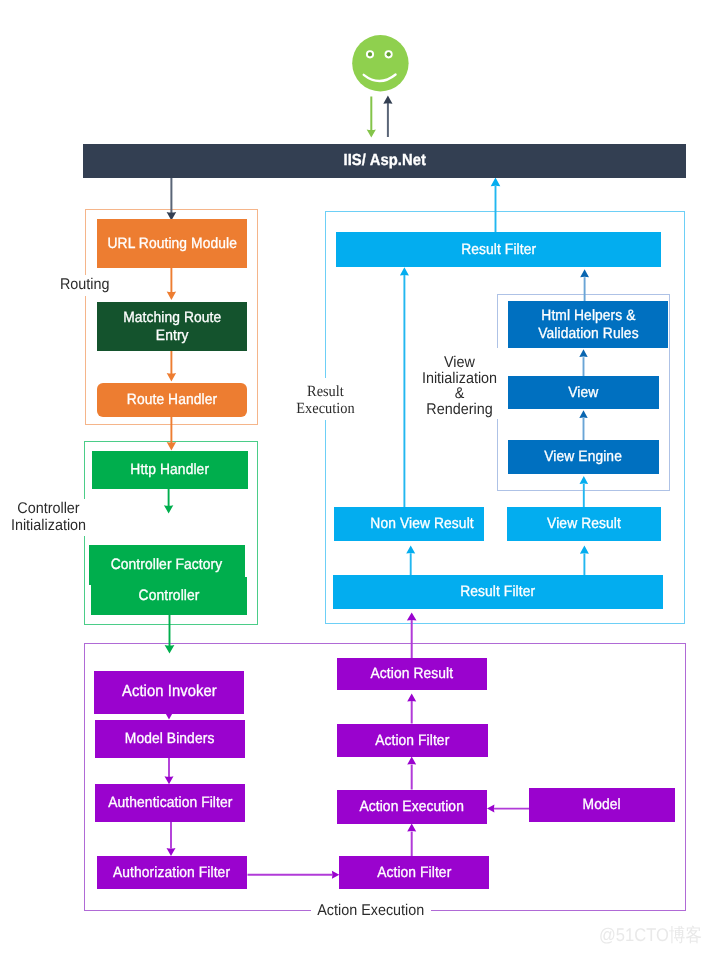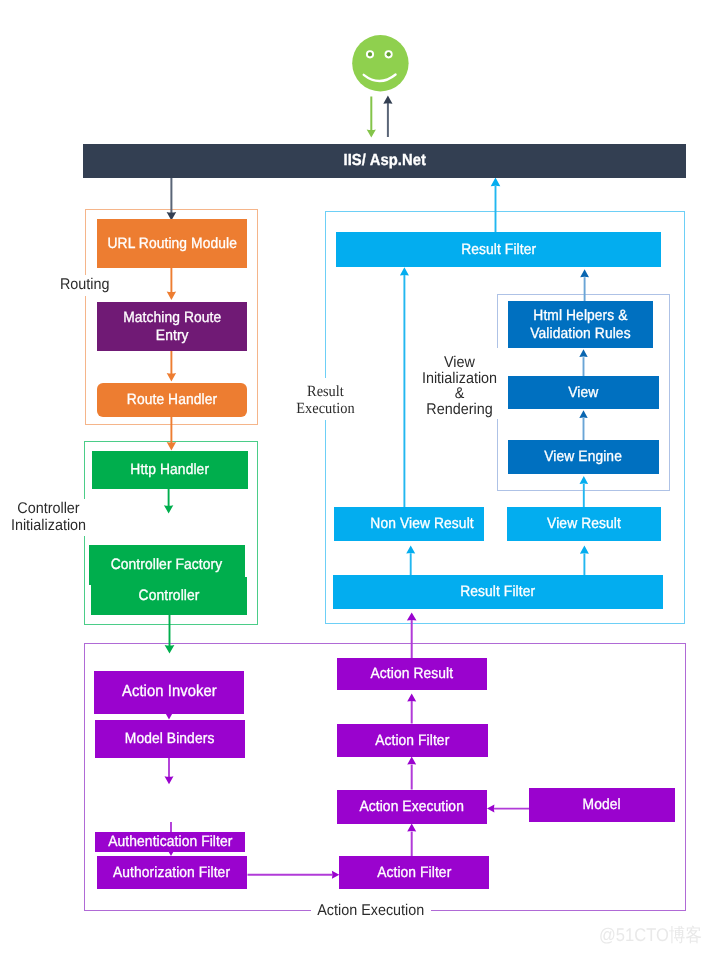--- a/index.html
+++ b/index.html
@@ -145,41 +145,41 @@
     <g>
       <path d="M495.5 232 L495.5 186" stroke="#22B7F0" stroke-width="1.9" fill="none"></path>
       <path d="M495.5 177.6 L490.7 186.2 Q495.5 185.2 500.3 186.2 Z" fill="#03ADEF"></path>
     </g>
 
   </svg>
 
   <div class="box" style="left:83px;top:144px;width:603px;height:34px;background:#333F52;font-size:16px;font-weight:bold;"><span class="t">IIS/ Asp.Net</span></div>
 
   <div class="box" style="left:97px;top:219px;width:150px;height:49px;background:#ED7D31;"><span class="t">URL Routing Module</span></div>
-  <div class="box" style="left:97px;top:302px;width:150px;height:49px;background:#701a75;"><span class="t">Matching Route
+  <div class="box" style="left:97px;top:302px;width:150px;height:49px;background:#14532d;"><span class="t">Matching Route
 Entry</span></div>
   <div class="box" style="left:97px;top:383px;width:150px;height:34px;background:#ED7D31;border-radius:6px;"><span class="t">Route Handler</span></div>
 
   <div class="box" style="left:92px;top:451px;width:156px;height:38px;background:#00AE4D;"><span class="t">Http Handler</span></div>
   <div class="box" style="left:89px;top:514px;width:156px;height:40px;background:#00AE4D;margin-top:31px;"><span class="t">Controller Factory</span></div>
   <div class="box" style="left:91px;top:577px;width:156px;height:38px;background:#00AE4D;"><span class="t">Controller</span></div>
 
   <div class="box" style="left:336px;top:232px;width:325px;height:35px;background:#03ADEF;"><span class="t">Result Filter</span></div>
   <div class="box" style="left:334px;top:507px;width:150px;height:34px;background:#03ADEF;padding-left:27px;"><span class="t">Non View Result</span></div>
   <div class="box" style="left:507px;top:507px;width:154px;height:34px;background:#03ADEF;"><span class="t">View Result</span></div>
   <div class="box" style="left:333px;top:575px;width:330px;height:34px;background:#03ADEF;"><span class="t">Result Filter</span></div>
 
-  <div class="box" style="left:508px;top:301px;width:145px;height:47px;background:#0070C0;"><span class="t">Html Helpers &amp;
+  <div class="box" style="left:508px;top:301px;width:160px;height:47px;background:#0070C0;"><span class="t">Html Helpers &amp;
 Validation Rules</span></div>
   <div class="box" style="left:508px;top:376px;width:151px;height:33px;background:#0070C0;"><span class="t">View</span></div>
   <div class="box" style="left:508px;top:440px;width:151px;height:34px;background:#0070C0;"><span class="t">View Engine</span></div>
 
   <div class="box" style="left:94px;top:654px;width:150px;height:43px;background:#9A03CE;font-size:16px;font-weight:400;margin-top:17px;"><span class="t">Action Invoker</span></div>
   <div class="box" style="left:95px;top:720px;width:150px;height:38px;background:#9A03CE;font-size:15px;font-weight:400;"><span class="t">Model Binders</span></div>
-  <div class="box" style="left:95px;top:784px;width:150px;height:20px;background:#9A03CE;font-size:15px;font-weight:400;margin-top:48px;"><span class="t">Authentication Filter</span></div>
+  <div class="box" style="left:95px;top:784px;width:150px;height:38px;background:#9A03CE;font-size:15px;font-weight:400;"><span class="t">Authentication Filter</span></div>
   <div class="box" style="left:97px;top:856px;width:150px;height:33px;background:#9A03CE;font-size:15px;font-weight:400;"><span class="t">Authorization Filter</span></div>
 
   <div class="box" style="left:337px;top:658px;width:150px;height:32px;background:#9A03CE;font-size:15px;font-weight:400;"><span class="t">Action Result</span></div>
   <div class="box" style="left:337px;top:723.5px;width:150.5px;height:33px;background:#9A03CE;font-size:15px;font-weight:400;"><span class="t">Action Filter</span></div>
   <div class="box" style="left:337px;top:789.5px;width:150px;height:34px;background:#9A03CE;font-size:15px;font-weight:400;"><span class="t">Action Execution</span></div>
   <div class="box" style="left:339px;top:856px;width:150px;height:33px;background:#9A03CE;font-size:15px;font-weight:400;"><span class="t">Action Filter</span></div>
   <div class="box" style="left:529px;top:788px;width:146px;height:34px;background:#9A03CE;font-size:15px;font-weight:400;"><span class="t">Model</span></div>
 
   <div class="lbl" style="left:56px;top:275px;width:56px;padding:2px 2px;"><span class="t">Routing</span></div>
   <div class="lbl" style="left:6px;top:499px;width:84px;padding:2px 2px;"><span class="t">Controller

